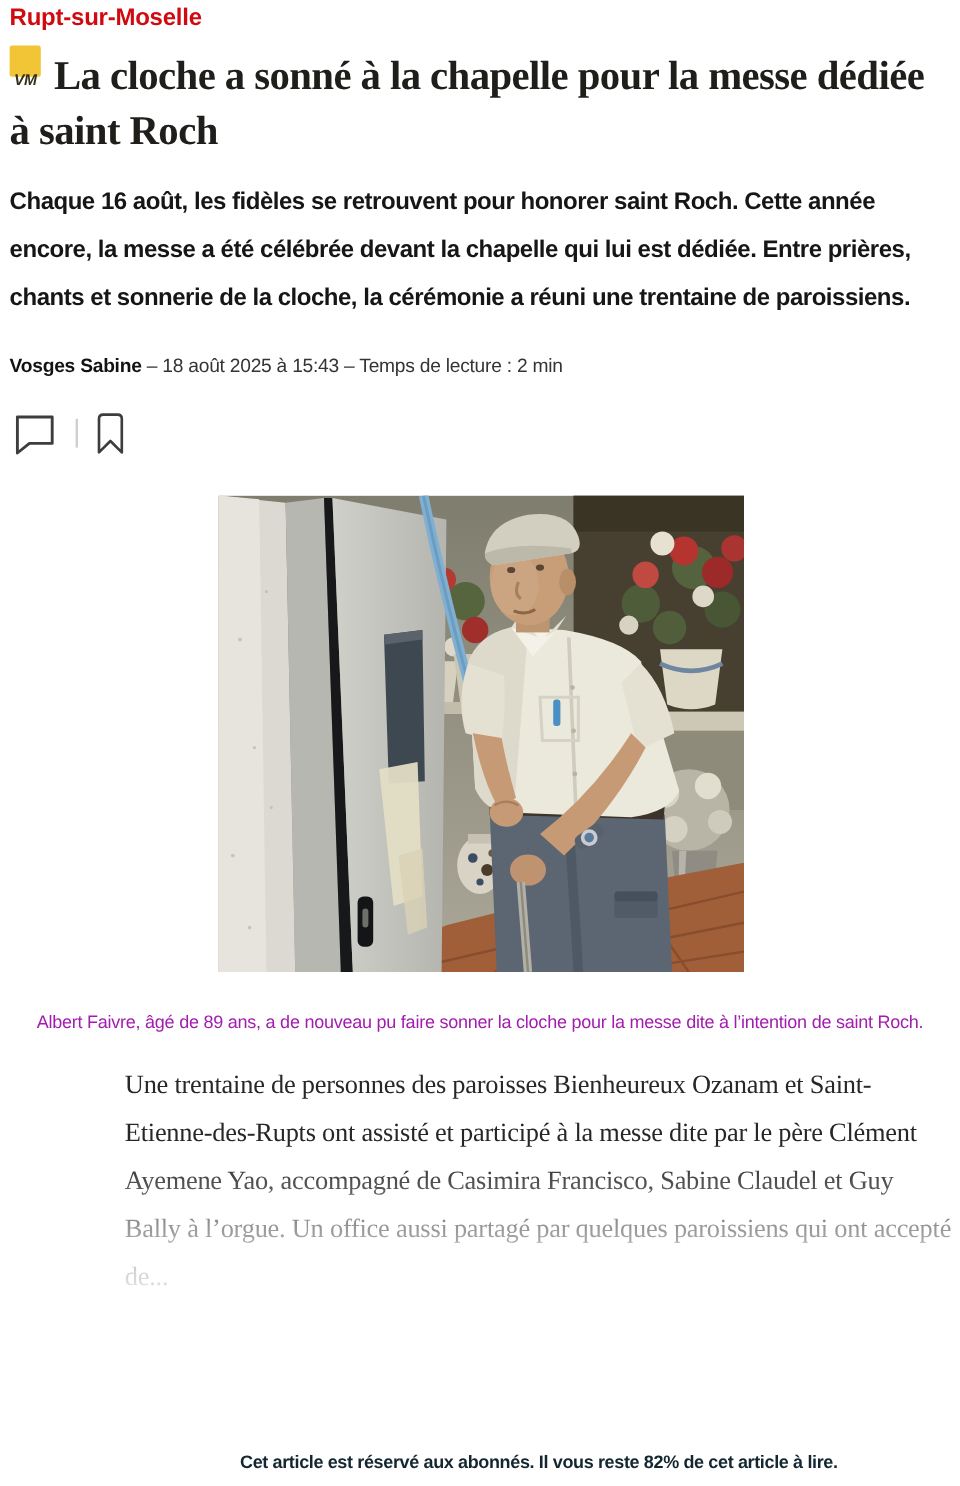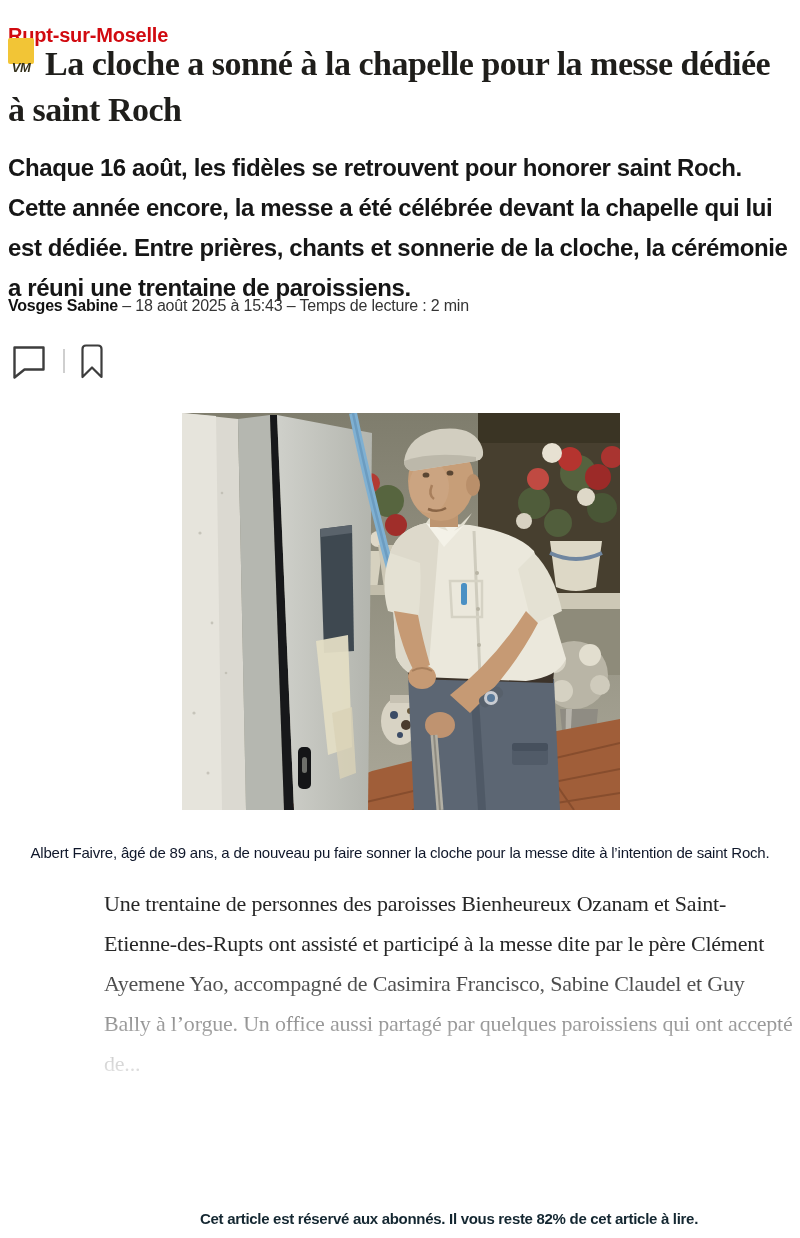--- a/index.html
+++ b/index.html
@@ -3,54 +3,54 @@
 <meta charset="utf-8">
 <style>
   html,body{margin:0;padding:0;background:#ffffff;}
   body{width:800px;height:1238px;position:relative;overflow:hidden;
        font-family:"Liberation Sans",sans-serif;-webkit-font-smoothing:antialiased;}
 
   .abs{position:absolute;}
 
   
   .category{left:8px;top:2px;font-weight:700;font-size:20px;line-height:26px;
-            color:#d10a10;letter-spacing:-0.2px;text-decoration:none;cursor:pointer;margin-top:20px;}
+            color:#d10a10;letter-spacing:-0.2px;text-decoration:none;cursor:pointer;}
 
   
   .title-block{left:8px;top:38px;width:786px;
                font-family:"Liberation Serif",serif;font-weight:700;
                font-size:34px;line-height:46px;color:#1f1e1b;letter-spacing:-0.5px;margin:0;}
   .vm-badge{display:inline-block;width:26px;height:26px;border-radius:2px;
             background:#f2c536;margin-right:11px;vertical-align:3px;
             text-align:center;}
   .vm-badge span{font-family:"Liberation Sans",sans-serif;font-style:italic;
             font-weight:900;font-size:13px;line-height:26px;color:#35311c;letter-spacing:-0.5px;}
 
   
   .lede{left:8px;top:148px;width:788px;margin:0;font-weight:700;
-        font-size:24px;line-height:40px;letter-spacing:-0.4px;color:#161616;}
+        font-size:20px;line-height:40px;letter-spacing:-0.4px;color:#161616;}
 
   
   .byline{left:8px;top:294px;width:700px;font-size:16px;line-height:24px;
           letter-spacing:-0.2px;color:#343434;}
   .byline .src{font-weight:700;color:#121212;}
 
   
   .actions{left:10px;top:342px;display:flex;align-items:center;}
   .icon-btn{background:none;border:none;padding:0;margin:0;cursor:pointer;
             display:flex;align-items:center;}
   .divider{width:2px;height:24px;background:#cfcfcf;margin:0 14px 0 16px;}
 
   
   .photo-figure{left:182px;top:413px;width:438px;height:397px;margin:0;}
   .photo-figure svg{display:block;}
 
   
   .caption{left:8px;top:841px;width:784px;margin:0;text-align:center;
-           font-size:15px;line-height:23px;letter-spacing:-0.2px;color:#0f172a;}
+           font-size:15px;line-height:23px;letter-spacing:-0.2px;color:#a21caf;}
 
   
   .article-body{left:104px;top:884px;width:690px;
                 font-family:"Liberation Serif",serif;font-size:22px;line-height:40px;
                 letter-spacing:-0.2px;color:#272727;}
   .article-body p{margin:0 0 28px 0;}
   .fade-wrap{position:relative;}
   .fade-overlay{position:absolute;left:0;top:0;right:0;bottom:-10px;pointer-events:none;
                 background:linear-gradient(to bottom,
                    rgba(255,255,255,0) 0%,

